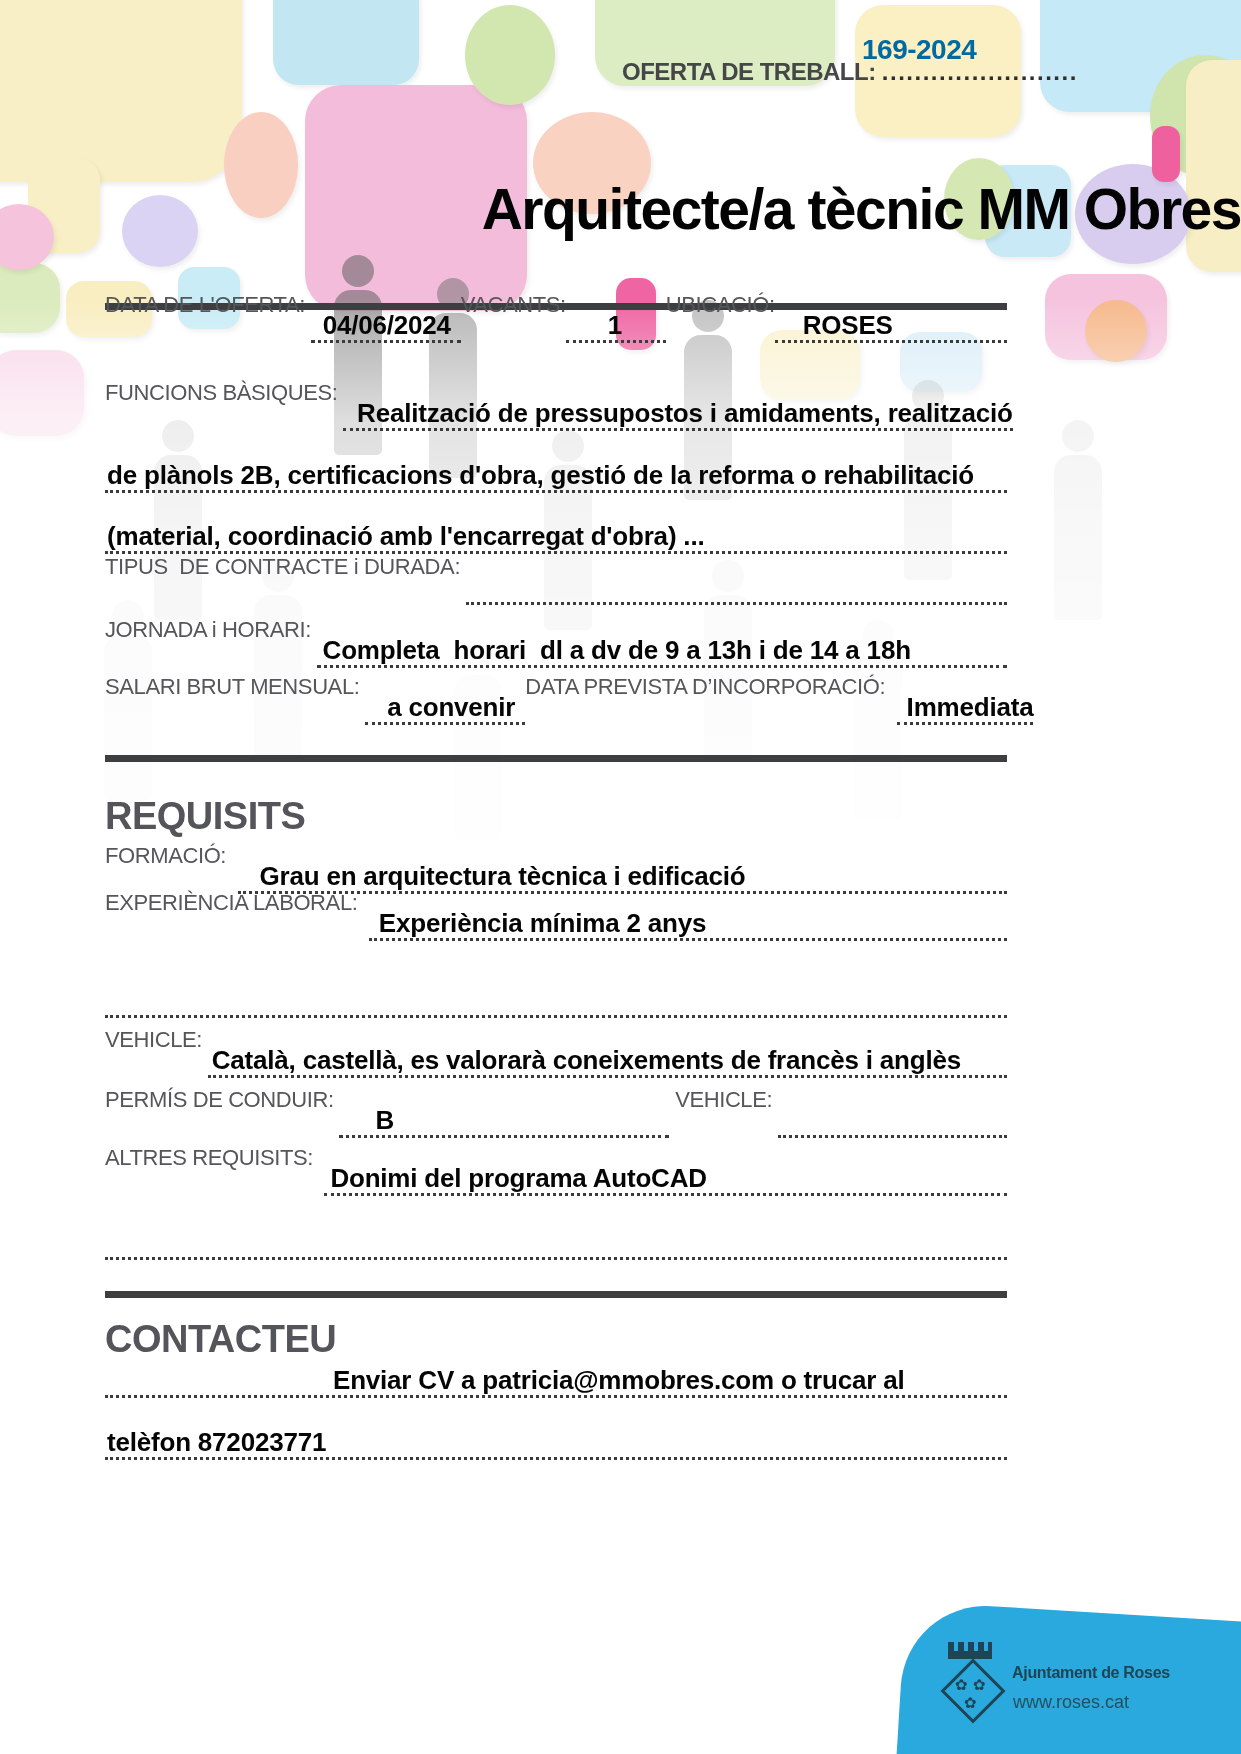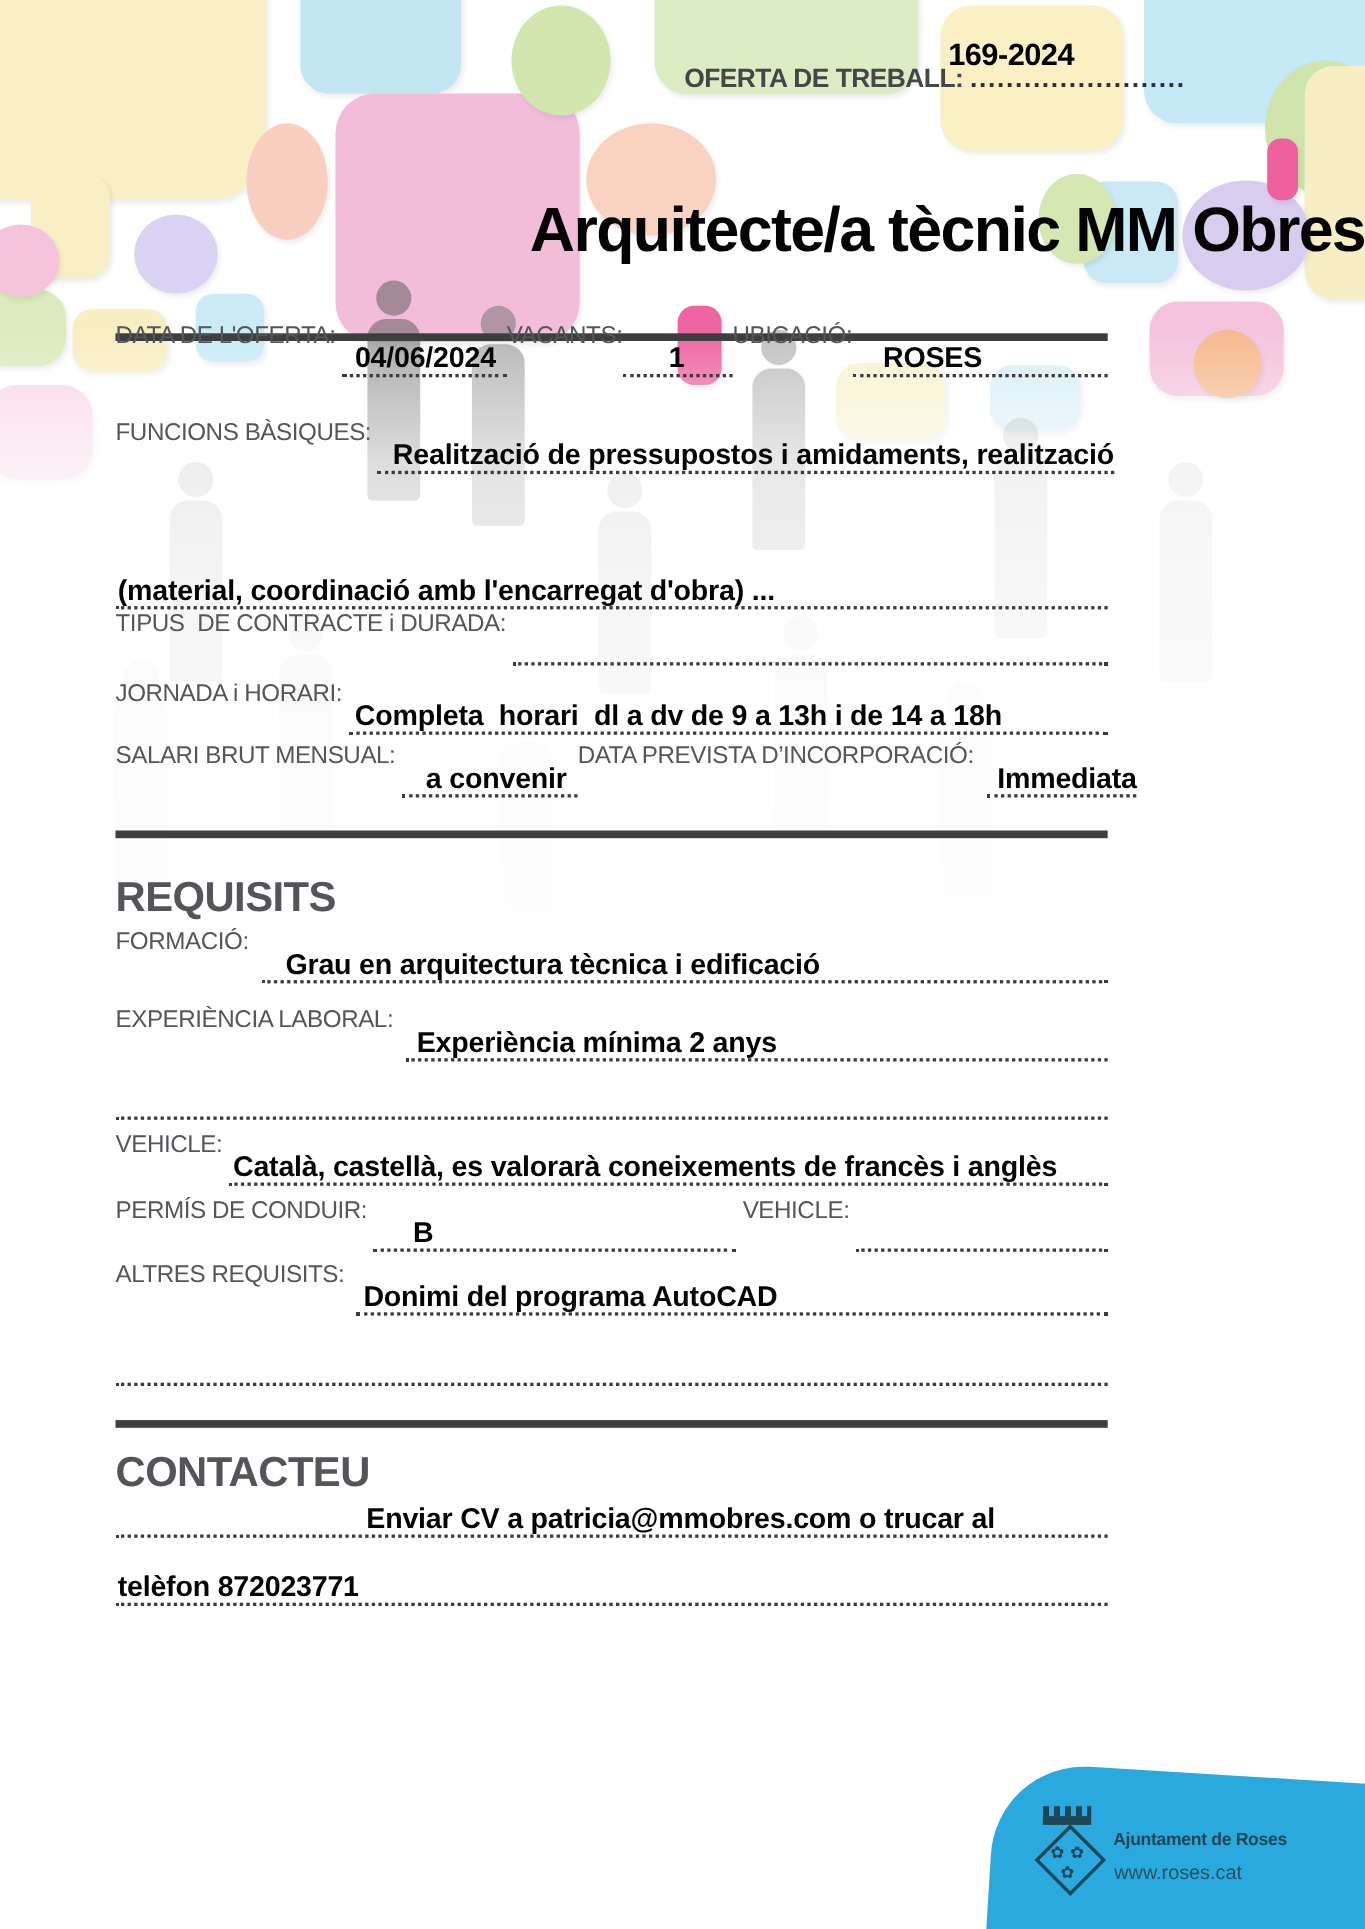--- a/index.html
+++ b/index.html
@@ -17,21 +17,21 @@
   #fade{position:absolute;inset:0;z-index:2;
         background:linear-gradient(180deg,
           rgba(255,255,255,0) 0%,rgba(255,255,255,0) 17%,
           rgba(255,255,255,.62) 24%,rgba(255,255,255,.78) 31%,
           rgba(255,255,255,.90) 42%,#ffffff 56%,#ffffff 100%);}
 
   
   #content{position:absolute;inset:0;z-index:3;}
 
   .offer-ref{position:absolute;left:622px;top:34px;width:390px;height:64px;}
-  .offer-num{position:absolute;left:240px;top:0;font-size:28px;font-weight:700;color:#000000;letter-spacing:-.5px;}
+  .offer-num{position:absolute;left:240px;top:0;font-size:28px;font-weight:700;color:#0369a1;letter-spacing:-.5px;}
   .offer-line{position:absolute;left:0;top:24px;font-size:24px;font-weight:700;color:#454648;
         letter-spacing:-.5px;white-space:pre;}
   .offer-dots{font-weight:700;color:#2f2f2f;letter-spacing:1.5px;}
 
   .page-title{position:absolute;left:0;top:176px;width:100%;text-align:right;
         font-size:57px;font-weight:700;color:#030303;letter-spacing:-1.5px;}
 
   .rule{position:absolute;left:105px;width:902px;height:7px;background:#3d3e40;}
 
   .row{position:absolute;left:105px;width:902px;height:46px;display:flex;align-items:flex-start;}
@@ -132,20 +132,25 @@
           <span class="val" style="margin-left:28px">ROSES</span>
         </span>
     </div>
 
     <div class="row" style="top:382px">
       <span class="lbl">FUNCIONS BÀSIQUES: </span>
       <span class="fld grow">
           <span class="val" style="margin-left:14px">Realització de pressupostos i amidaments, realització</span>
         </span>
     </div>
+    <div class="row" style="top:444px">
+      <span class="fld grow">
+          <span class="val" style="margin-left:2px">de plànols 2B, certificacions d'obra, gestió de la reforma o rehabilitació</span>
+        </span>
+    </div>
     <div class="row" style="top:556px">
       <span class="lbl">TIPUS  DE CONTRACTE i DURADA: </span>
       <span class="fld grow">
           <span class="val"></span>
         </span>
     </div>
 
     <div class="row" style="top:505px">
       <span class="fld grow">
           <span class="val" style="margin-left:2px">(material, coordinació amb l'encarregat d'obra) ...</span>
@@ -173,21 +178,21 @@
     <div class="rule" style="top:755px"></div>
     <div class="section-heading" style="top:795px">REQUISITS</div>
 
     <div class="row" style="top:845px">
       <span class="lbl">FORMACIÓ:  </span>
       <span class="fld grow">
           <span class="val" style="margin-left:22px">Grau en arquitectura tècnica i edificació</span>
         </span>
     </div>
 
-    <div class="row" style="top:916px">
+    <div class="row" style="top:892px">
       <span class="lbl">EXPERIÈNCIA LABORAL:  </span>
       <span class="fld grow">
           <span class="val" style="margin-left:10px">Experiència mínima 2 anys</span>
         </span>
     </div>
 
     <div class="row" style="top:969px">
       <span class="fld grow"></span>
     </div>
 

